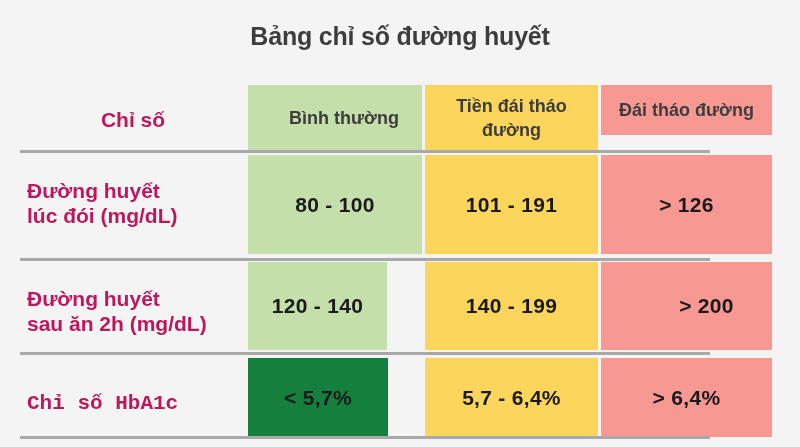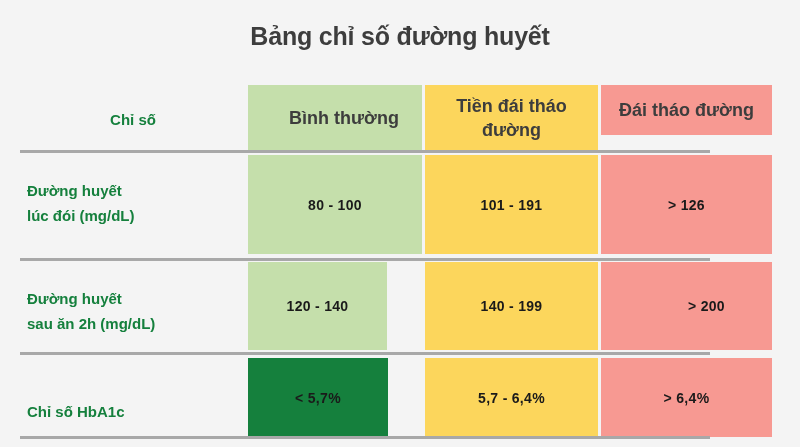--- a/index.html
+++ b/index.html
@@ -34,22 +34,22 @@
     top: 0;
     width: 800px;
     height: 447px;
   }
 
   
   .idx-cell {
     position: absolute;
     left: 27px;
     width: 215px;
-    color: #15803d;
-    font-size: 15px;
+    color: #be185d;
+    font-size: 21px;
     font-weight: bold;
     line-height: 25px;
     display: flex;
     align-items: center;
   }
   .idx-cell.centered {
     justify-content: center;
     left: 20px;
     width: 226px;
   }
@@ -64,21 +64,21 @@
     box-sizing: border-box;
   }
   .color-cell.head {
     font-size: 18px;
     font-weight: bold;
     color: #3d3d3d;
     line-height: 24px;
     padding: 0 6px;
   }
   .color-cell.val {
-    font-size: 14px;
+    font-size: 21px;
     font-weight: bold;
     color: #1a1a1a;
     letter-spacing: 0.3px;
   }
 
   
   .hrule {
     position: absolute;
     left: 20px;
     height: 3px;
@@ -121,21 +121,21 @@
   </div>
 
   <div class="color-cell val" style="left:248px;top:262px;width:139px;height:88px;background:#c5dfab;">120 - 140</div>
 
   <div class="color-cell val" style="left:425px;top:262px;width:173px;height:88px;background:#fcd65c;">140 - 199</div>
 
   <div class="color-cell val" style="left:601px;top:262px;width:171px;height:88px;background:#f79992;padding-left:40px;">&gt; 200</div>
 
   <div class="hrule" style="top:352px;width:690px;"></div>
 
-  <div class="idx-cell" style="top:380px;height:62px;">Chỉ số HbA1c</div>
+  <div class="idx-cell" style="top:372px;height:62px;font-family:Liberation Mono, monospace;">Chỉ số HbA1c</div>
 
   <div class="color-cell val" style="left:248px;top:358px;width:140px;height:79px;background:#15803d;">&lt; 5,7%</div>
 
   <div class="color-cell val" style="left:425px;top:358px;width:173px;height:79px;background:#fcd65c;">5,7 - 6,4%</div>
 
   <div class="color-cell val" style="left:601px;top:358px;width:171px;height:79px;background:#f79992;">&gt; 6,4%</div>
 
   <div class="hrule" style="top:436px;width:690px;"></div>
 
 </div>

